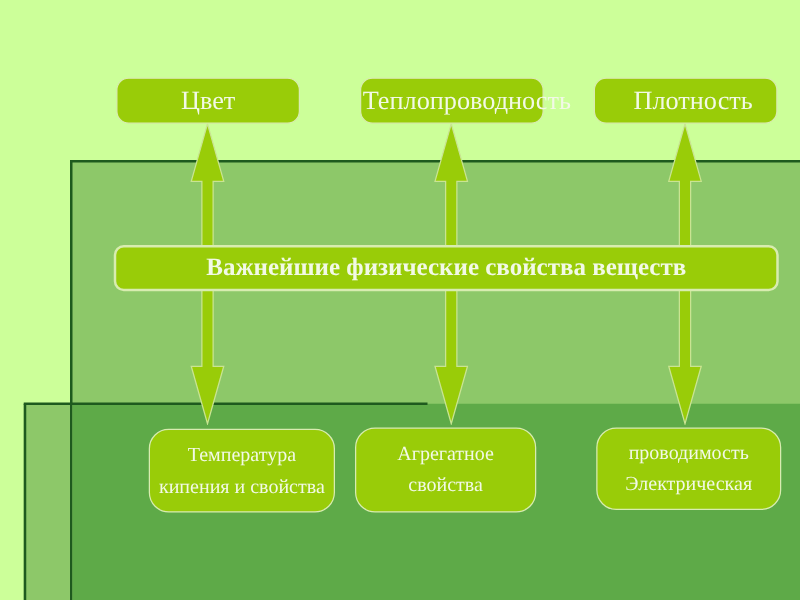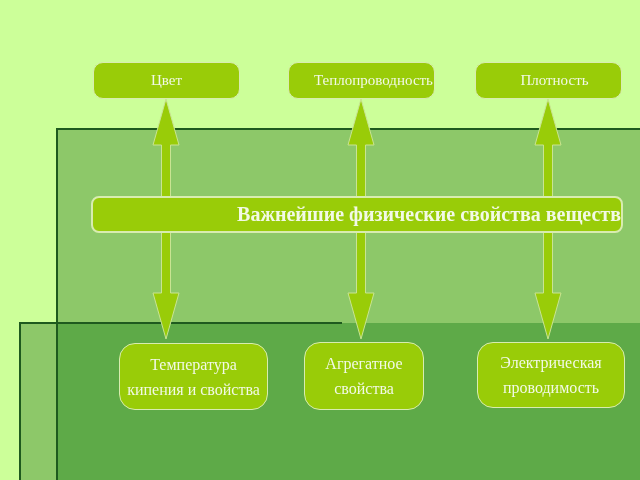--- a/index.html
+++ b/index.html
@@ -66,43 +66,42 @@
     justify-content: center;
     text-align: center;
     background: var(--shape-fill, #99cc08);
     border: 1.5px solid var(--shape-border, #d8ecb0);
     color: var(--text-light, #f2f9e6);
   }
 
   .top-box {
     top: 62px; height: 37px; width: 147px;
     border-radius: 10px;
-    font-size: 15px;
+    font-size: 21px;
   }
   .top-box-1 { left: 93px; }
   .top-box-2 { left: 288px; padding-left: 24px; }
   .top-box-3 { left: 475px; padding-left: 12px; }
 
   .banner {
     left: 91px; top: 196px;
     width: 532px; height: 37px;
     border-radius: 8px;
     border-width: 2px;
     font-weight: bold;
     font-size: 20px;
-    justify-content: flex-end;
   }
 
   .bottom-box {
     height: 67px; border-radius: 16px;
     font-size: 16px; line-height: 25px;
     flex-direction: column;
   }
   .bottom-box-1 { left: 94px;  top: 343px; width: 149px; margin-left: 25px; }
-  .bottom-box-2 { left: 304px; top: 342px; width: 120px; height: 68px; }
+  .bottom-box-2 { left: 284px; top: 342px; width: 145px; height: 68px; }
   .bottom-box-3 { left: 477px; top: 342px; width: 148px; height: 66px; }
 </style>
 </head>
 <body>
 
 <div class="slide">
 
   <div class="panel-a"></div>
   <div class="panel-overlap"></div>
   <div class="panel-b-strip"></div>
@@ -134,17 +133,17 @@
 
   <div class="shape bottom-box bottom-box-1">
     <span>Температура</span>
     <span>кипения и свойства</span>
   </div>
   <div class="shape bottom-box bottom-box-2">
     <span>Агрегатное</span>
     <span>свойства</span>
   </div>
   <div class="shape bottom-box bottom-box-3">
+    <span>проводимость</span>
     <span>Электрическая</span>
-    <span>проводимость</span>
   </div>
 
 </div>
 
 </body></html>

